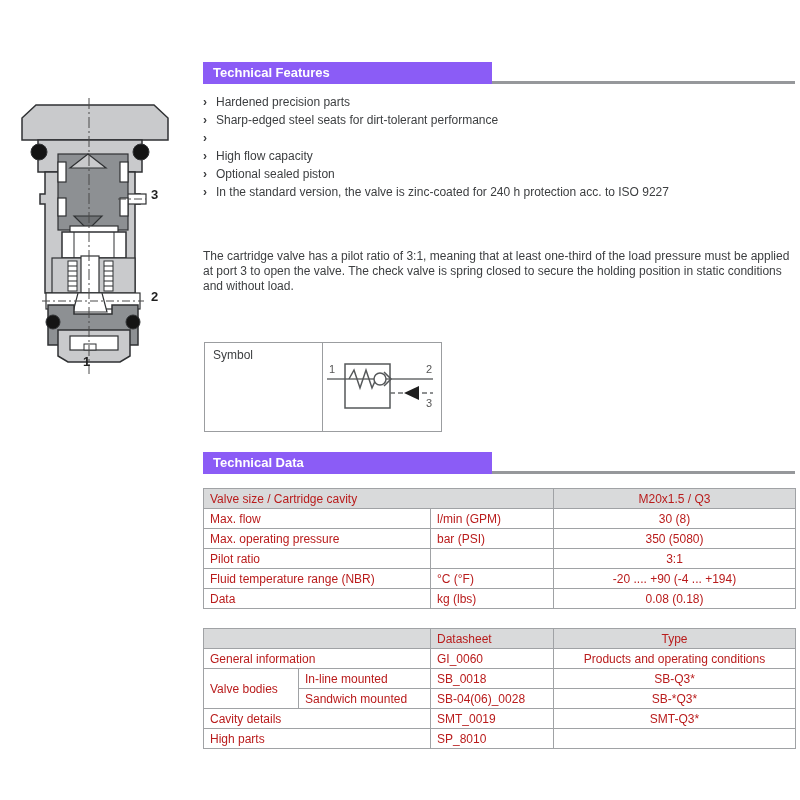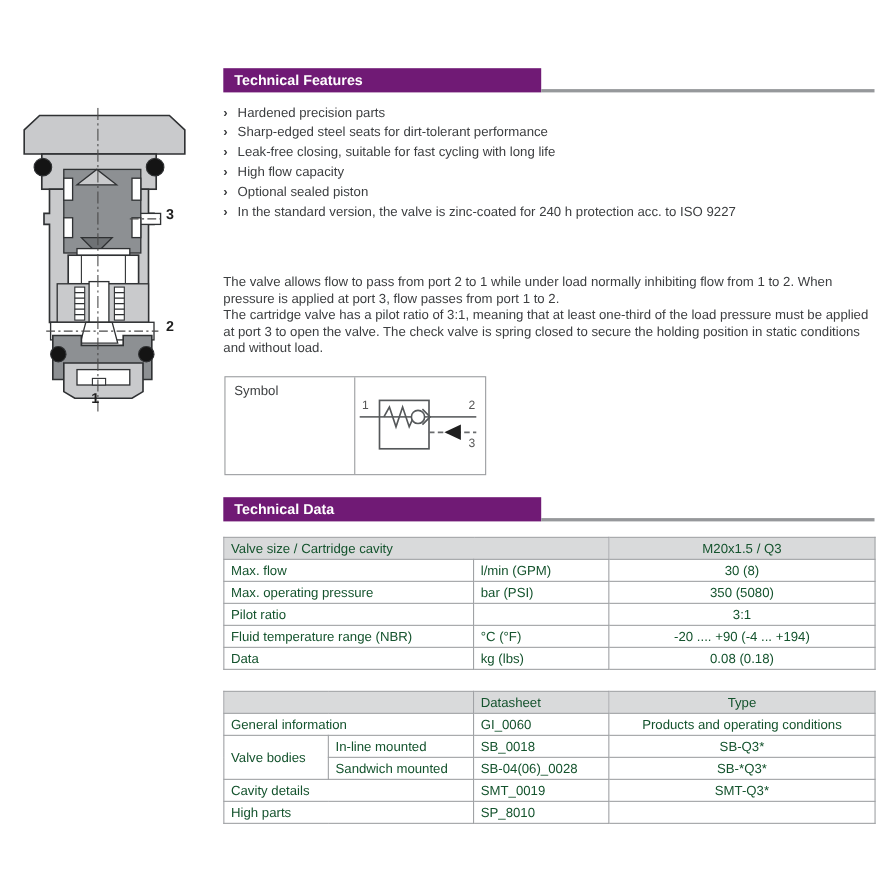--- a/index.html
+++ b/index.html
@@ -9,39 +9,39 @@
 
   
   .drawing { position:absolute; left:12px; top:98px; width:180px; height:285px; }
   .drawing svg { position:absolute; left:0; top:0; }
   .portlabel { position:absolute; font-size:13px; font-weight:bold; color:#1f1f1f; }
 
   
   .col { position:absolute; left:203px; top:62px; width:592px; height:700px; }
 
   .secbar { position:absolute; left:0; width:592px; height:22px; display:flex; }
-  .secblock { width:289px; height:22px; background:#701a75; color:#ffffff;
+  .secblock { width:289px; height:22px; background:#8b5cf6; color:#ffffff;
     font-size:13px; font-weight:bold; line-height:22px; padding-left:10px; }
   .secline { flex:1; border-bottom:3px solid #96989b; }
 
   .features { position:absolute; left:0; top:31px; list-style:none; font-size:12px; }
   .features li { display:flex; line-height:18px; }
   .features .b { width:13px; color:#3c3e40; font-weight:bold; }
 
   .desc { position:absolute; left:0; top:187px; width:592px; font-size:12px; line-height:15px; }
 
   .symbolbox { position:absolute; left:1px; top:280px; width:238px; height:90px;
     border:1px solid #9b9da0; display:flex; }
   .symlabel { width:118px; border-right:1px solid #9b9da0; font-size:12px; padding:5px 16px 0 8px; }
   .symcell { position:relative; flex:1; }
   .symport { position:absolute; font-size:11px; color:#555; }
 
   
   table { position:absolute; left:0; border-collapse:collapse; width:592px;
-    font-size:12px; color:#14532d; table-layout:fixed; }
+    font-size:12px; color:#b91c1c; table-layout:fixed; }
   td, th { border:1px solid #a0a2a5; height:20px; padding:0 6px;
     font-weight:normal; text-align:left; overflow:hidden; white-space:nowrap; }
   .hdr td, .hdr th { background:#d9dadb; }
   .t1 { top:426px; }
   .t2 { top:566px; }
   .ctr { text-align:center; }
 </style>
 </head>
 <body>
 
@@ -121,39 +121,37 @@
       <li>
           <span class="b">›</span>
           <span>Hardened precision parts</span>
         </li>
       <li>
           <span class="b">›</span>
           <span>Sharp-edged steel seats for dirt-tolerant performance</span>
         </li>
       <li>
           <span class="b">›</span>
-          <span>Leak-free closing, suitable for fast cycling with long life</span>
         </li>
       <li>
           <span class="b">›</span>
           <span>High flow capacity</span>
         </li>
       <li>
           <span class="b">›</span>
           <span>Optional sealed piston</span>
         </li>
       <li>
           <span class="b">›</span>
           <span>In the standard version, the valve is zinc-coated for 240 h protection acc. to ISO 9227</span>
         </li>
     </ul>
 
 
     <div class="desc">
-      <p>The valve allows flow to pass from port 2 to 1 while under load normally inhibiting flow from 1 to 2. When pressure is applied at port 3, flow passes from port 1 to 2.</p>
       <p>The cartridge valve has a pilot ratio of 3:1, meaning that at least one-third of the load pressure must be applied at port 3 to open the valve. The check valve is spring closed to secure the holding position in static conditions and without load.</p>
     </div>
 
     <div class="symbolbox">
       <div class="symlabel">Symbol</div>
       <div class="symcell">
         <svg width="118" height="88" viewBox="0 0 118 88">
           <g fill="none" stroke="#6a6c6e" stroke-width="1.5">
             <line x1="4" y1="36" x2="110" y2="36"></line>
             <rect x="22" y="21" width="45" height="44" stroke="#55585a"></rect>

